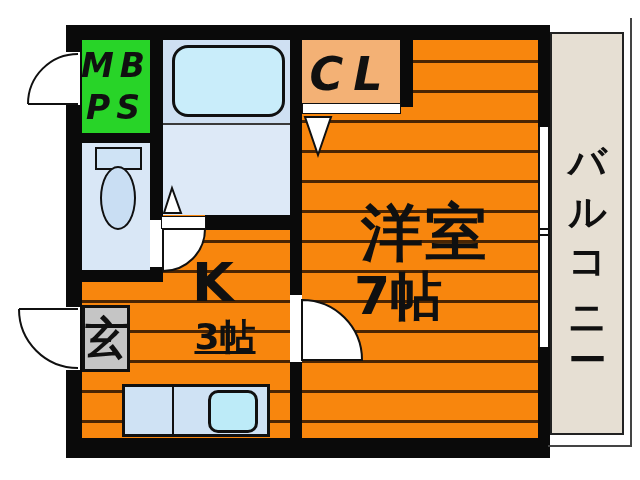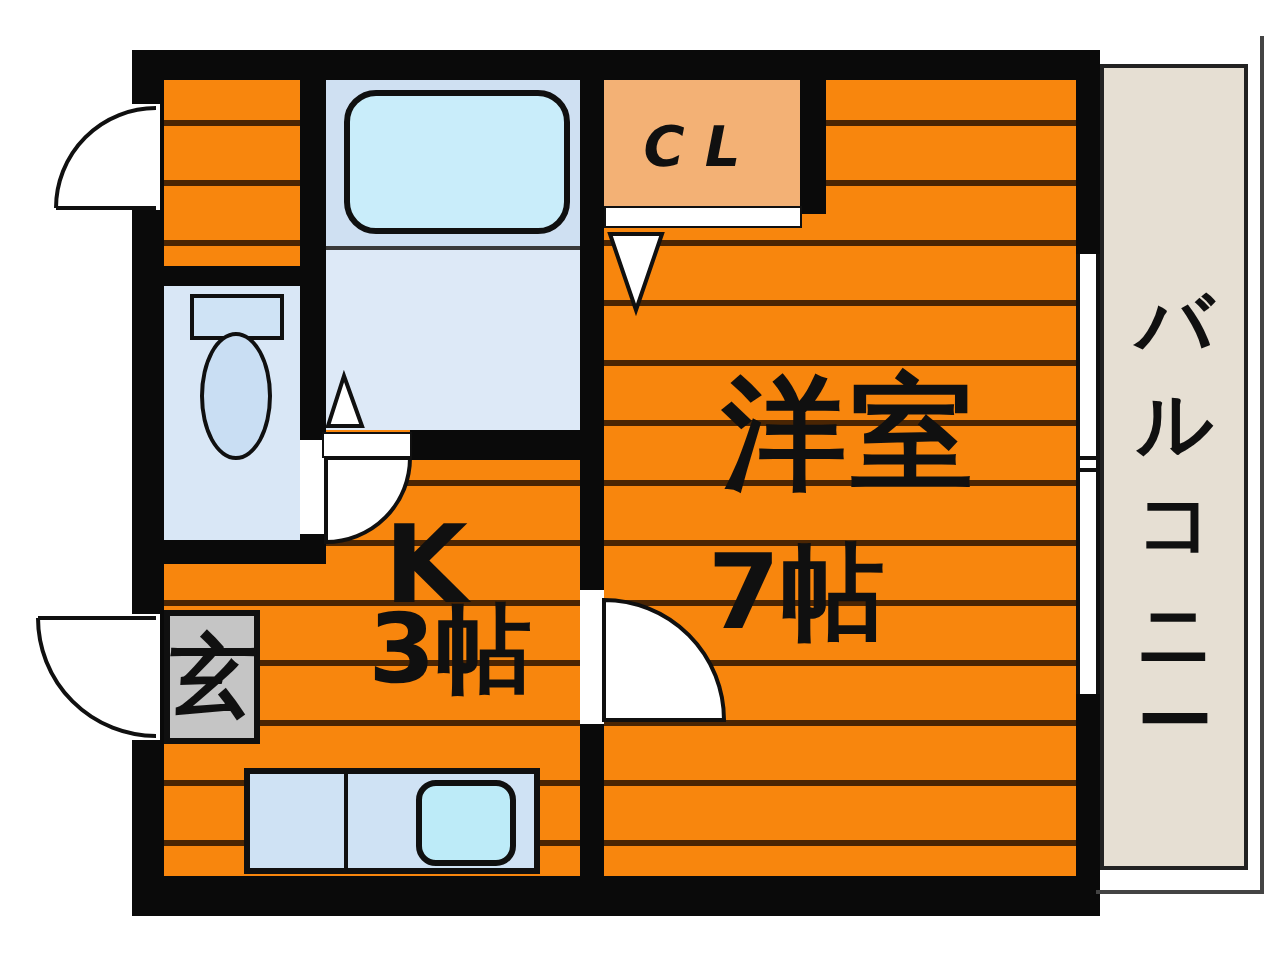--- a/index.html
+++ b/index.html
@@ -53,22 +53,26 @@
   <div class="abs wall" style="left:66px;top:438px;width:484px;height:20px;"></div>
   <div class="abs wall" style="left:538px;top:25px;width:12px;height:433px;"></div>
   <div class="abs wall" style="left:150px;top:40px;width:13px;height:230px;"></div>
   <div class="abs wall" style="left:82px;top:133px;width:68px;height:10px;"></div>
   <div class="abs wall" style="left:66px;top:270px;width:97px;height:12px;"></div>
   <div class="abs wall" style="left:205px;top:215px;width:85px;height:15px;"></div>
   <div class="abs wall" style="left:290px;top:40px;width:12px;height:255px;"></div>
   <div class="abs wall" style="left:290px;top:362px;width:12px;height:76px;"></div>
   <div class="abs wall" style="left:400px;top:25px;width:13px;height:82px;"></div>
 
+  <div class="abs txt italic" style="left:82px;top:40px;width:68px;height:93px;background:var(--green);flex-direction:column;font-size:33px;letter-spacing:6px;line-height:1.25;">
+    <span>MB</span>
+    <span>PS</span>
+  </div>
 
-  <div class="abs txt italic" style="left:302px;top:40px;width:98px;height:67px;background:var(--peach);font-size:28px;letter-spacing:10px;">
+  <div class="abs txt italic" style="left:302px;top:40px;width:98px;height:67px;background:var(--peach);font-size:46px;letter-spacing:10px;">
     <span>CL</span>
   </div>
 
   <div class="abs openwhite" style="left:302px;top:103px;width:99px;height:11px;border:1px solid #101010;box-sizing:border-box;"></div>
 
   <div class="abs openwhite" style="left:66px;top:52px;width:14px;height:53px;"></div>
   <div class="abs openwhite" style="left:66px;top:307px;width:14px;height:63px;"></div>
   <div class="abs openwhite" style="left:150px;top:220px;width:13px;height:47px;"></div>
   <div class="abs openwhite" style="left:161px;top:216px;width:45px;height:13px;border:1px solid #101010;box-sizing:border-box;"></div>
   <div class="abs openwhite" style="left:290px;top:295px;width:12px;height:67px;"></div>
@@ -89,29 +93,29 @@
     <path class="doorline" d="M28,104 H78"></path>
     <path class="doorline" d="M28,104 A50,50 0 0 1 78,54"></path>
     <path class="doorline" d="M19,309 H78"></path>
     <path class="doorline" d="M19,309 A59,59 0 0 0 78,368"></path>
     <path class="pie" d="M163,229 L205,229 A42,42 0 0 1 163,271 Z"></path>
     <path class="pie" d="M302,360 L302,300 A60,60 0 0 1 362,360 Z"></path>
     <path class="tri" d="M172,188 L181,213 L164,213 Z"></path>
     <path class="tri" d="M305,117 L331,117 L318,155 Z"></path>
   </svg>
 
-  <div class="abs txt" style="left:320px;top:184px;width:210px;height:66px;font-size:62px;letter-spacing:2px;">
+  <div class="abs txt" style="left:320px;top:200px;width:210px;height:66px;font-size:62px;letter-spacing:2px;">
     <span>洋室</span>
   </div>
   <div class="abs txt" style="left:318px;top:264px;width:160px;height:66px;font-size:52px;">
     <span>7帖</span>
   </div>
   <div class="abs txt" style="left:168px;top:254px;width:90px;height:56px;font-size:54px;">
     <span>K</span>
   </div>
-  <div class="abs txt" style="left:170px;top:298px;width:110px;height:54px;font-size:48px;">
+  <div class="abs txt" style="left:170px;top:310px;width:110px;height:54px;font-size:36px;text-decoration:underline;">
     <span>3帖</span>
   </div>
   <div class="abs txt" style="left:82px;top:307px;width:48px;height:63px;font-size:44px;transform:skewX(-6deg);">
     <span>玄</span>
   </div>
 
 </div>
 
 </body></html>

